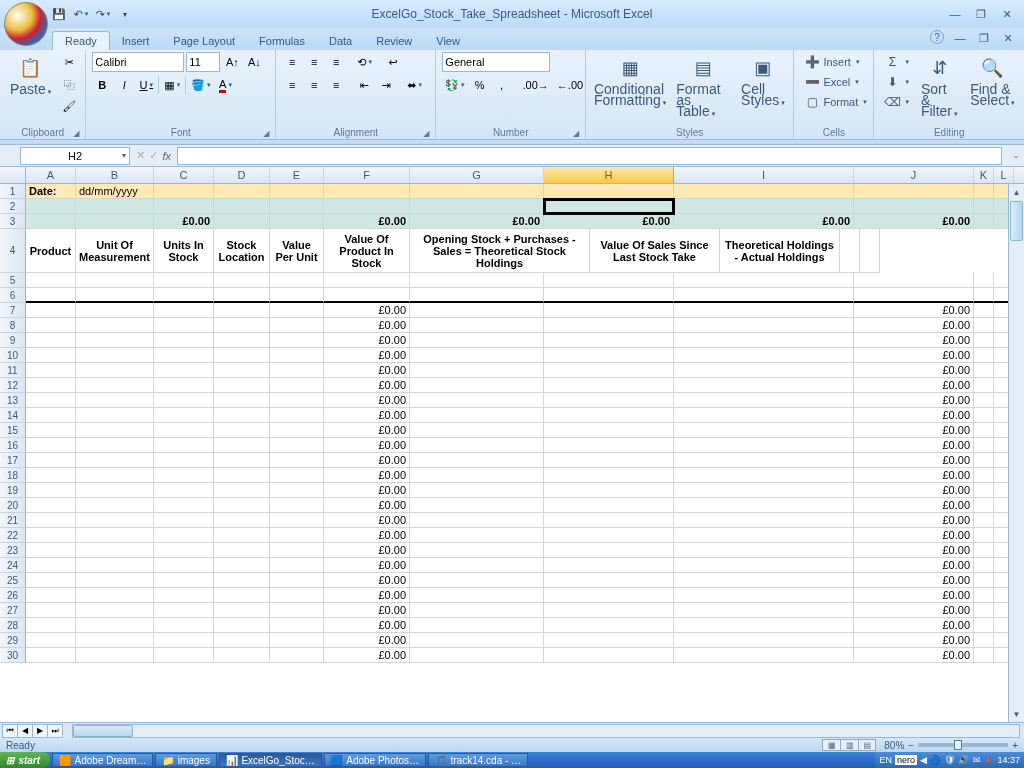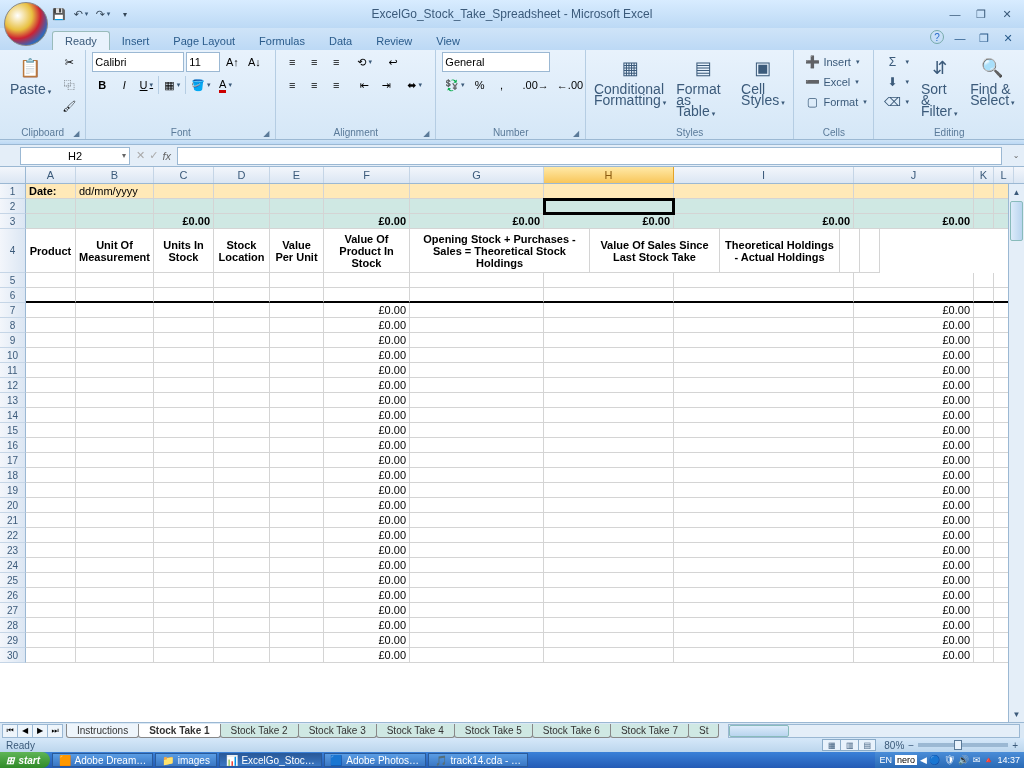--- a/index.html
+++ b/index.html
@@ -778,31 +778,20 @@
   </div>
 </div>
 
 <div class="sheetbar">
   <div class="nav-btns">
     <span>⏮</span>
     <span>◀</span>
     <span>▶</span>
     <span>⏭</span>
   </div>
-  <div class="tabs" id="sheettabs">
-      <div class="stab plain">Instructions</div>
-      <div class="stab white">Stock Take 1</div>
-      <div class="stab">Stock Take 2</div>
-      <div class="stab">Stock Take 3</div>
-      <div class="stab">Stock Take 4</div>
-      <div class="stab">Stock Take 5</div>
-      <div class="stab">Stock Take 6</div>
-      <div class="stab">Stock Take 7</div>
-      <div class="stab">St</div>
-    </div>
   <div class="hscroll-track">
       <div class="thumb"></div>
     </div>
 </div>
 
 <div class="statusbar">
   <span>Ready</span>
   <span class="spacer"></span>
   <div class="view-btns">
     <span>▦</span>

